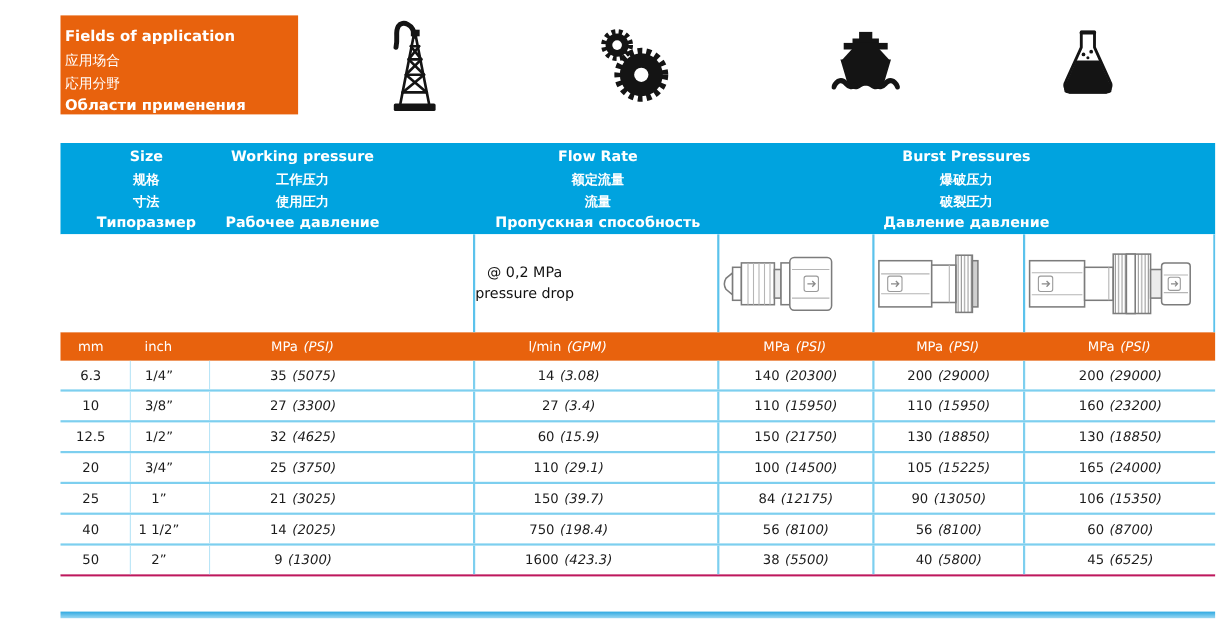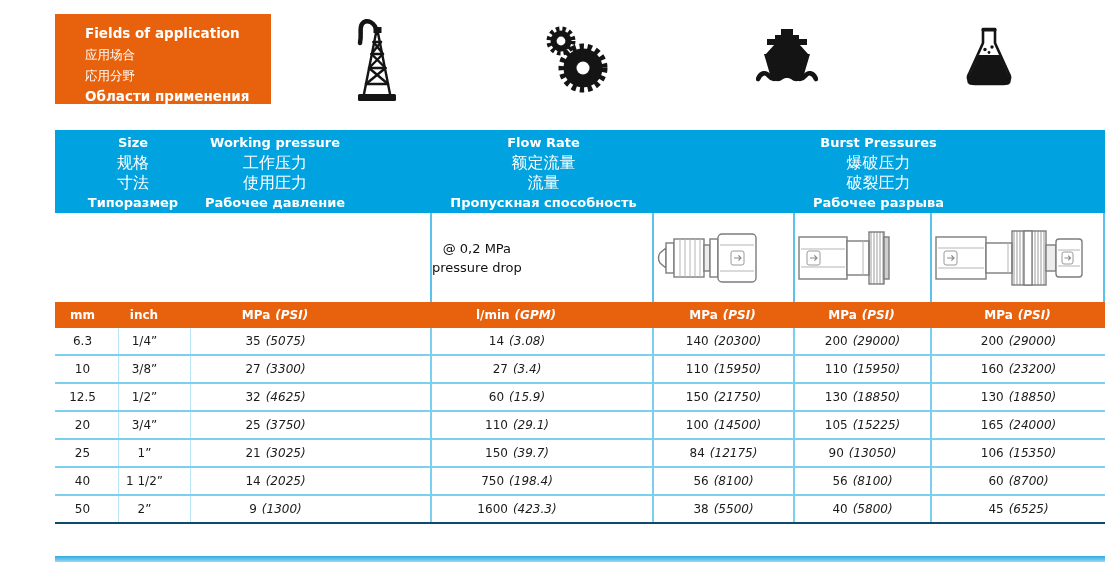--- a/index.html
+++ b/index.html
@@ -1,58 +1,58 @@
 <!DOCTYPE html>
 <html><head>
 <meta charset="utf-8">
 <style>
   html,body{margin:0;padding:0;background:#fff;}
   #page{position:relative;width:1105px;height:566px;background:#fff;overflow:hidden;
         font-family:"DejaVu Sans","Liberation Sans",sans-serif;color:#1b1b1b;}
 
   
   .fields-box{position:absolute;left:55px;top:14px;width:216px;height:90px;background:#E8620D;
-              color:#fff;box-sizing:border-box;padding:9px 0 0 30px;line-height:21px;}
+              color:#fff;box-sizing:border-box;padding:9px 0 0 4px;line-height:21px;}
   .fields-box .b{font-weight:bold;font-size:13.5px;}
   .fields-box .r{font-size:12.5px;}
 
   
   .app-icon{position:absolute;}
   .ic-derrick{left:352px;top:16px;}
   .ic-gears{left:540px;top:24px;}
   .ic-ship{left:756px;top:26px;}
   .ic-flask{left:958px;top:26px;}
 
   
   .tbl{position:absolute;left:55px;top:130px;width:1050px;}
   .thead{position:relative;height:83px;background:#00A3DF;color:#fff;}
   .hg{position:absolute;top:3px;text-align:center;line-height:20px;box-sizing:border-box;}
   .hg .en,.hg .ru{font-weight:bold;font-size:13px;}
-  .hg .cjk{font-size:16px;font-weight:normal;}
+  .hg .cjk{font-size:12px;font-weight:bold;}
   .hg0{left:0;width:135px;padding-left:21px;}
   .hg1{left:135px;width:240px;padding-right:70px;}
   .hg2{left:375px;width:277px;padding-right:50px;}
   .hg3{left:597px;width:453px;}
 
   
   .imgrow{position:relative;height:89px;background:#fff;}
   .imcell{position:absolute;top:0;height:89px;border-left:2px solid #5BC2EC;box-sizing:border-box;
           display:flex;align-items:center;justify-content:flex-start;}
   .cell-note{left:375px;width:222px;padding-right:50px;text-align:center;font-size:13px;line-height:19px;color:#111;}
   .cell-im1{left:597px;width:141px;}
   .cell-im2{left:738px;width:137px;}
   .cell-im3{left:875px;width:175px;border-right:2px solid #5BC2EC;}
 
   
   .grid{display:grid;grid-template-columns:63px 72px 240px 222px 141px 137px 175px;}
-  .unitrow{background:#E8620D;color:#fff;height:26px;font-size:12px;font-weight:bold;}
+  .unitrow{background:#E8620D;color:#fff;height:26px;font-size:12px;}
   .unitrow .c,.row .c{display:flex;align-items:center;justify-content:center;box-sizing:border-box;}
   .row{height:26px;font-size:12px;background:#fff;}
   .row + .row{border-top:2px solid #7DCFEF;}
-  .datarows{border-bottom:2px solid #0c4a6e;}
+  .datarows{border-bottom:2px solid #be185d;}
   .c i{font-style:italic;margin-left:5px;}
   .c1{padding-right:8px;}
   .c2{padding-right:20px;}
   .c3{padding-right:70px;}
   .c4{padding-right:50px;}
   .row .c2,.row .c3{border-left:1px solid #B9E5F7;}
   .row .c4,.row .c5,.row .c6,.row .c7{border-left:2px solid #7DCFEF;}
 
   .bottom-bar{position:absolute;left:55px;top:556px;width:1050px;height:6px;
               background:linear-gradient(to bottom,#2FA9E1,#9AD8F3);}
@@ -138,21 +138,21 @@
       <div class="hg hg2">
         <div class="en">Flow Rate</div>
         <div class="cjk">额定流量</div>
         <div class="cjk">流量</div>
         <div class="ru">Пропускная способность</div>
       </div>
       <div class="hg hg3">
         <div class="en">Burst Pressures</div>
         <div class="cjk">爆破压力</div>
         <div class="cjk">破裂圧力</div>
-        <div class="ru">Рабочее разрыва</div>
+        <div class="ru">Давление давление</div>
       </div>
     </div>
 
     <div class="imgrow">
       <div class="imcell cell-note">
         <div>
           <div>@ 0,2 MPa</div>
           <div>pressure drop</div>
         </div>
       </div>

